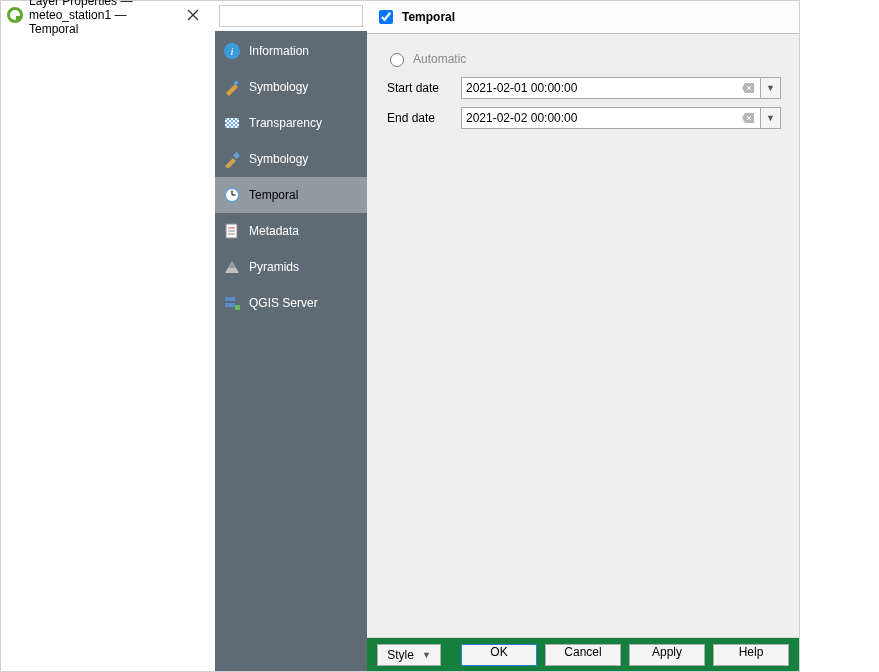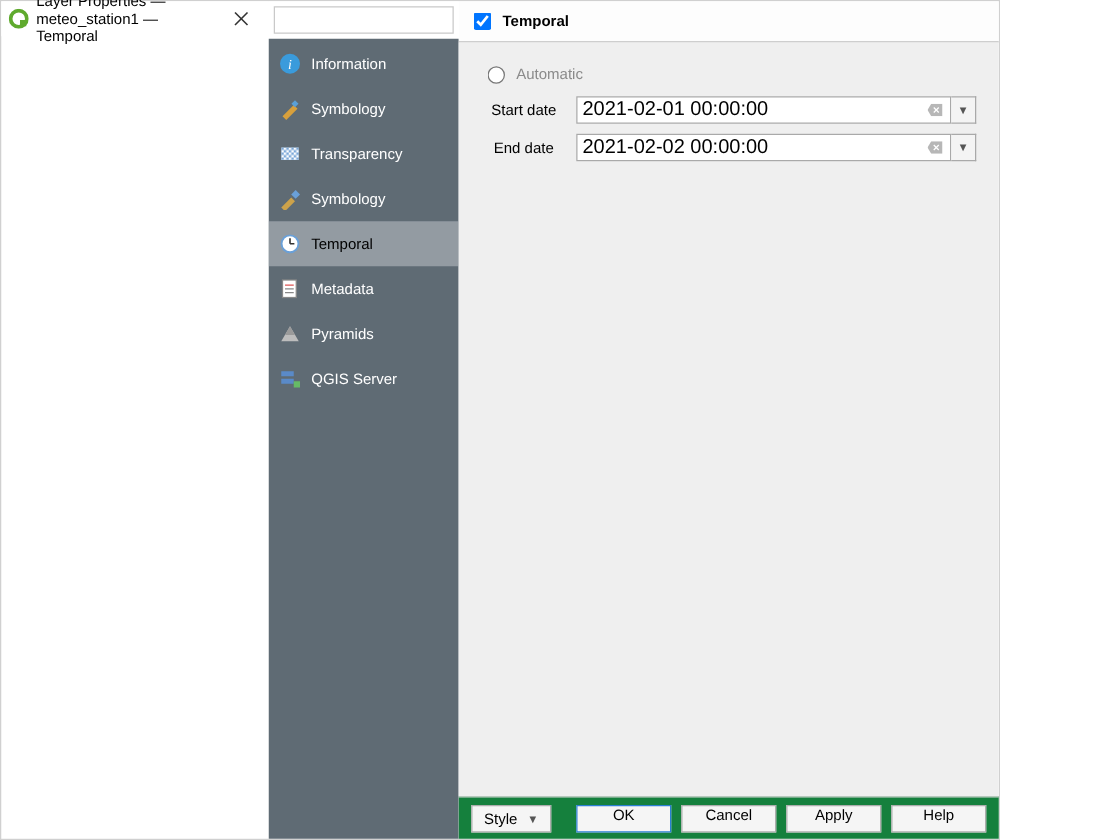--- a/index.html
+++ b/index.html
@@ -100,35 +100,35 @@
   .radio-row input[type="radio"] { width: 14px; height: 14px; }
   .form-grid {
     display: grid;
     grid-template-columns: 68px 320px;
     row-gap: 8px;
     column-gap: 6px;
     margin-top: 8px;
     margin-left: 2px;
     align-items: center;
   }
-  .form-label { text-align: center; padding-right: 4px; }
+  .form-label { text-align: left; padding-right: 4px; }
   .date-field {
     display: flex;
     height: 22px;
   }
   .date-input {
     flex: 1;
     border: 1px solid #a9a9a9;
     background: #fff;
     display: flex; align-items: center;
     padding: 0 4px;
     font-size: 12px;
   }
   .date-input input {
-    flex: 1; border: none; outline: none; font-size: 16px;
+    flex: 1; border: none; outline: none; font-size: 12px;
     padding: 0; background: transparent;
   }
   .date-input .clear {
     width: 16px; display: flex; align-items: center; justify-content: center;
     color: #666; cursor: pointer;
   }
   .date-drop {
     width: 20px;
     border: 1px solid #a9a9a9;
     border-left: none;

